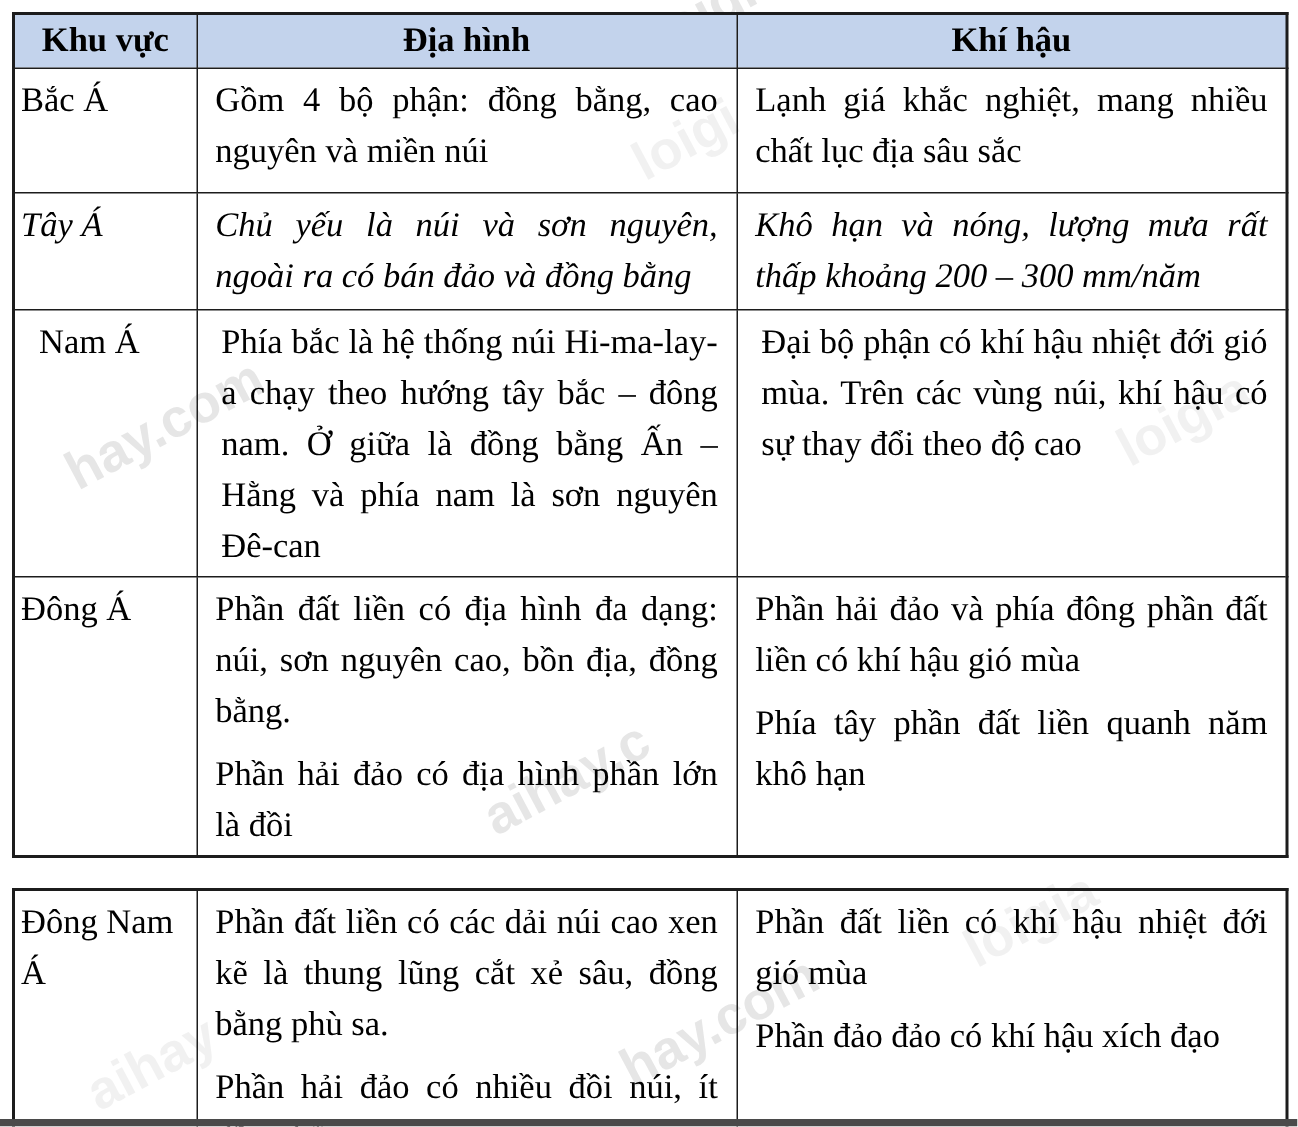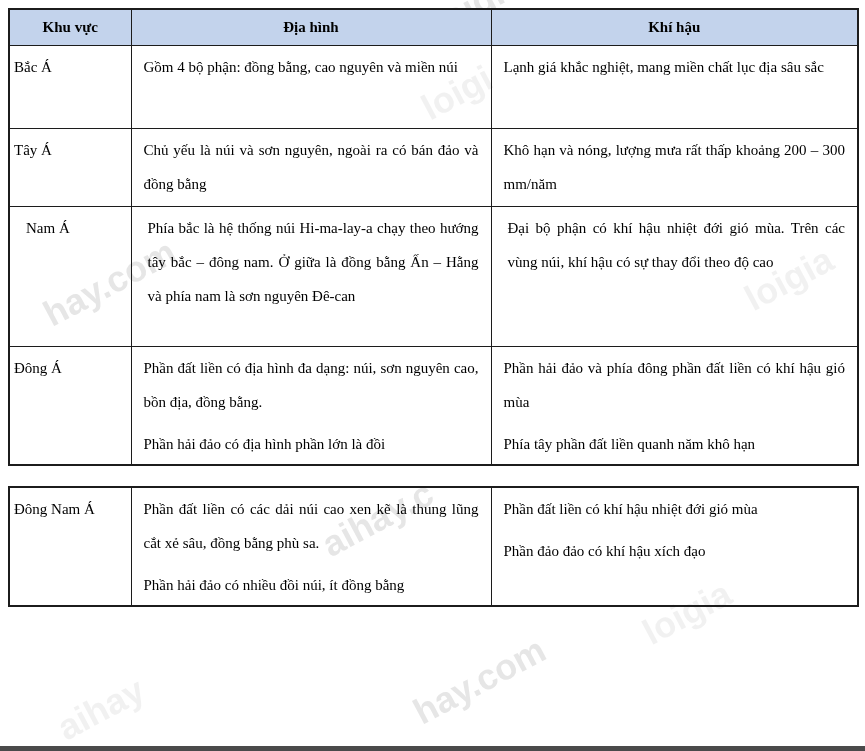--- a/index.html
+++ b/index.html
@@ -18,38 +18,38 @@
     width: 849px;
     border: 2px solid #1c1c1c;
     background: transparent;
   }
   col.c1 { width: 122px; }
   col.c2 { width: 360px; }
   col.c3 { width: 367px; }
   th, td {
     border: 1px solid #1c1c1c;
     vertical-align: top;
-    font-size: 15px;
+    font-size: 23px;
   }
   th {
     background: #c3d3ec;
     height: 36px;
     vertical-align: middle;
     text-align: center;
     font-weight: bold;
     padding: 0 4px;
   }
   td { padding: 4px 12px 3px 12px; line-height: 34px; }
   td.region { text-align: left; padding-left: 4px; padding-right: 4px; }
   td.txt { text-align: justify; }
   td p { margin: 0; }
   td p + p { margin-top: 8px; }
   tr.h-baca   td { height: 83px; }
   tr.h-trunga td { height: 112px; }
-  tr.h-taya   td { height: 78px; }
+  tr.h-taya   td { height: 78px; font-style: italic; }
   tr.h-nama   td { height: 140px; padding-left: 16px; }
   tr.h-donga  td { height: 110px; }
   .table2 { margin-top: 20px; }
   .table2 td { height: 114px; }
   .wm {
     position: absolute;
     font-family: "Liberation Sans", sans-serif;
     font-weight: bold;
     font-size: 36px;
     color: rgba(130,130,130,0.20);
@@ -90,21 +90,21 @@
       <th>Khu vực</th>
       <th>Địa hình</th>
       <th>Khí hậu</th>
     </tr>
     <tr class="h-baca">
       <td class="region">Bắc Á</td>
       <td class="txt">
         <p>Gồm 4 bộ phận: đồng bằng, cao nguyên và miền núi</p>
       </td>
       <td class="txt">
-        <p>Lạnh giá khắc nghiệt, mang miền chất lục địa sâu sắc</p>
+        <p>Lạnh giá khắc nghiệt, mang nhiều chất lục địa sâu sắc</p>
       </td>
     </tr>
     <tr class="h-taya">
       <td class="region">Tây Á</td>
       <td class="txt">
         <p>Chủ yếu là núi và sơn nguyên, ngoài ra có bán đảo và đồng bằng</p>
       </td>
       <td class="txt">
         <p>Khô hạn và nóng, lượng mưa rất thấp khoảng 200 – 300 mm/năm</p>
       </td>

